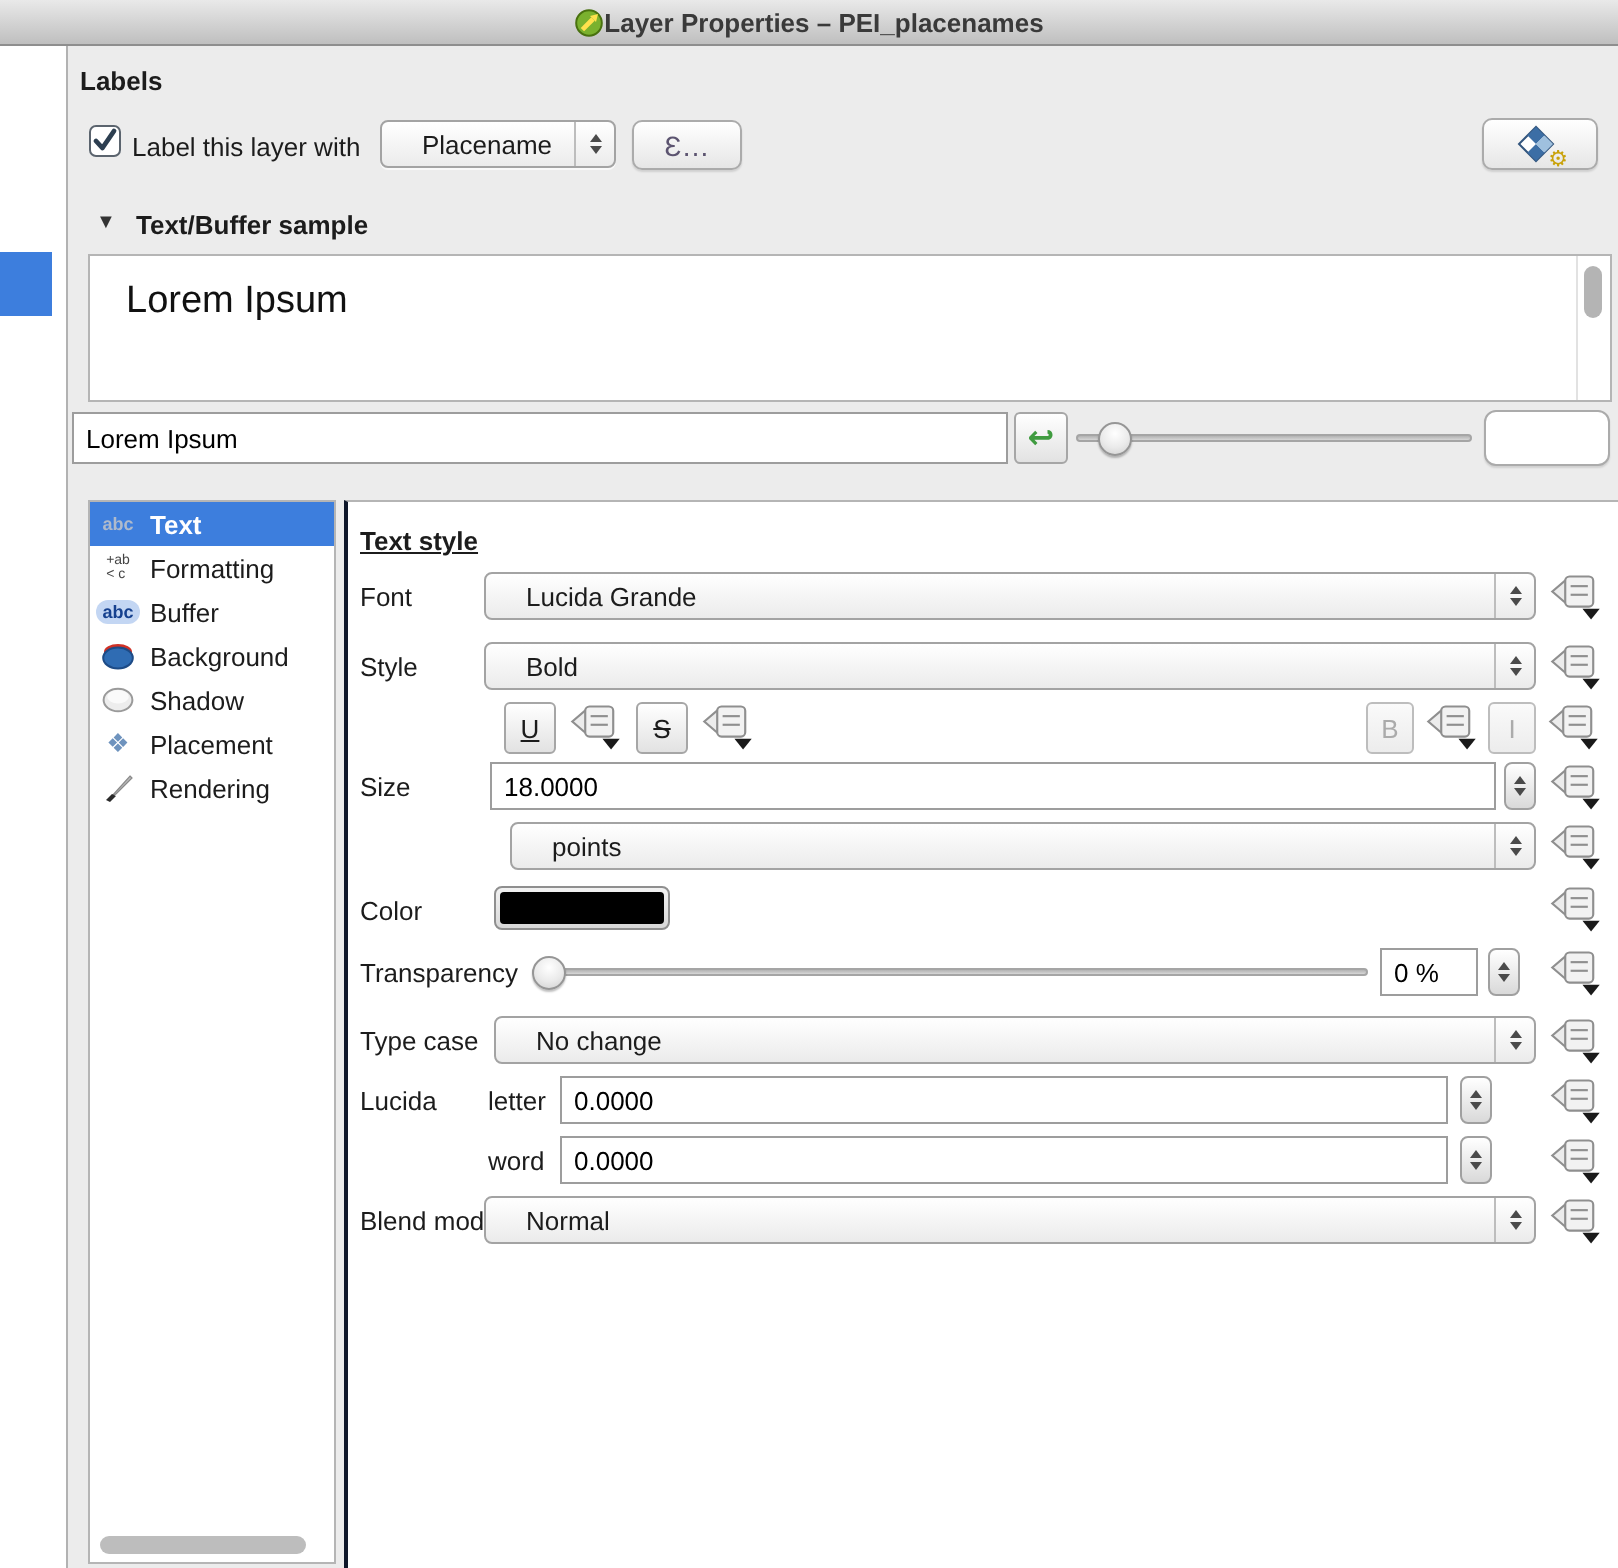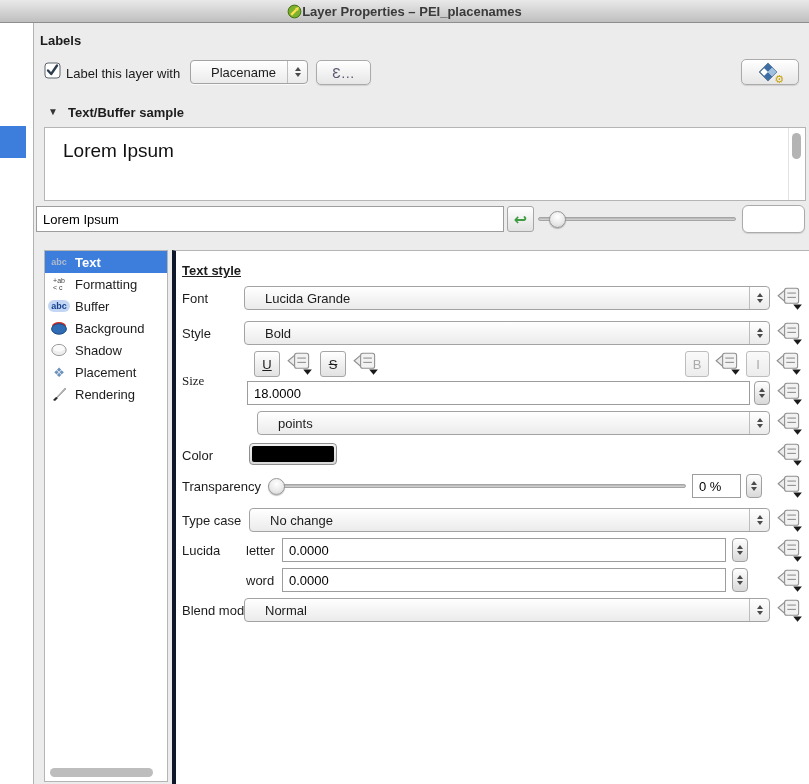--- a/index.html
+++ b/index.html
@@ -30,21 +30,21 @@
   .sliderhandle{position:absolute;width:17px;height:17px;border-radius:50%;background:radial-gradient(circle at 50% 32%,#ffffff,#eaeaea 55%,#cfcfcf);border:1px solid #969696;box-sizing:border-box;box-shadow:0 1px 1px rgba(0,0,0,.25);}
   
   .samplebox{position:absolute;left:44px;top:127px;width:762px;height:74px;background:#fff;border:1px solid #b5b5b5;box-sizing:border-box;}
   .vthumb{position:absolute;right:4px;top:5px;width:9px;height:26px;border-radius:5px;background:#b4b4b4;}
   .vsep{position:absolute;right:16px;top:0;bottom:0;width:1px;background:#e2e2e2;}
   .listpanel{position:absolute;left:44px;top:250px;width:124px;height:532px;background:#fff;border:1px solid #b5b5b5;box-sizing:border-box;}
   .listrow{position:relative;height:22px;display:flex;align-items:center;gap:6px;padding-left:4px;}
   .listrow.selected{background:#3d7edd;color:#fff;font-weight:bold;}
   .listrow .ic{width:20px;display:flex;align-items:flex-end;justify-content:center;flex:none;}
   .hthumb{position:absolute;left:5px;bottom:4px;width:103px;height:9px;border-radius:5px;background:#bdbdbd;}
-  .rightpanel{position:absolute;left:172px;top:250px;width:637px;height:534px;background:#fff;border-top:1px solid #b5b5b5;border-left:4px solid #0f172a;box-sizing:border-box;}
+  .rightpanel{position:absolute;left:172px;top:250px;width:637px;height:534px;background:#fff;border-top:1px solid #b5b5b5;border-left:2px solid #0f172a;box-sizing:border-box;}
   .rowlabel{position:absolute;font-size:13px;color:#1c1c1c;}
   .swatch{position:absolute;box-sizing:border-box;border:1px solid #8f8f8f;border-radius:4px;background:linear-gradient(#f2f2f2,#d8d8d8);padding:2px;}
   .swatch > div{width:100%;height:100%;border-radius:2px;}
   .ddicon{position:absolute;width:28px;height:24px;}
   .seclabel{font-weight:bold;}
   h1,h2{margin:0;font-size:13px;}
 </style>
 </head>
 <body>
 
@@ -240,21 +240,21 @@
         <span>I</span>
       </div>
     <svg class="ddicon" style="left:599px;top:101px;" viewBox="0 0 26 22">
         <path d="M2 8 L9 2 L9 14 Z" fill="#ececec" stroke="#8f8f8f"></path>
         <rect x="8" y="1" width="13" height="14" rx="2" fill="#f2f2f2" stroke="#8f8f8f"></rect>
         <line x1="10.5" y1="5.5" x2="18.5" y2="5.5" stroke="#8f8f8f"></line>
         <line x1="10.5" y1="9.5" x2="18.5" y2="9.5" stroke="#8f8f8f"></line>
         <path d="M16 16 L24 16 L20 21 Z" fill="#1a1a1a"></path>
       </svg>
 
-    <span class="rowlabel" style="left:6px;top:122px;font-family:Liberation Serif, serif;">Size</span>
+    <span class="rowlabel" style="left:6px;top:135px;">Size</span>
     <input class="spinfield" style="left: 71px; top: 130px; width: 503px;" value="18.0000">
     <div class="spinstep" style="left:578px;top:130px;">
         <i class="tri-up sm"></i>
         <i class="tri-down sm"></i>
       </div>
     <svg class="ddicon" style="left:600px;top:131px;" viewBox="0 0 26 22">
         <path d="M2 8 L9 2 L9 14 Z" fill="#ececec" stroke="#8f8f8f"></path>
         <rect x="8" y="1" width="13" height="14" rx="2" fill="#f2f2f2" stroke="#8f8f8f"></rect>
         <line x1="10.5" y1="5.5" x2="18.5" y2="5.5" stroke="#8f8f8f"></line>
         <line x1="10.5" y1="9.5" x2="18.5" y2="9.5" stroke="#8f8f8f"></line>

